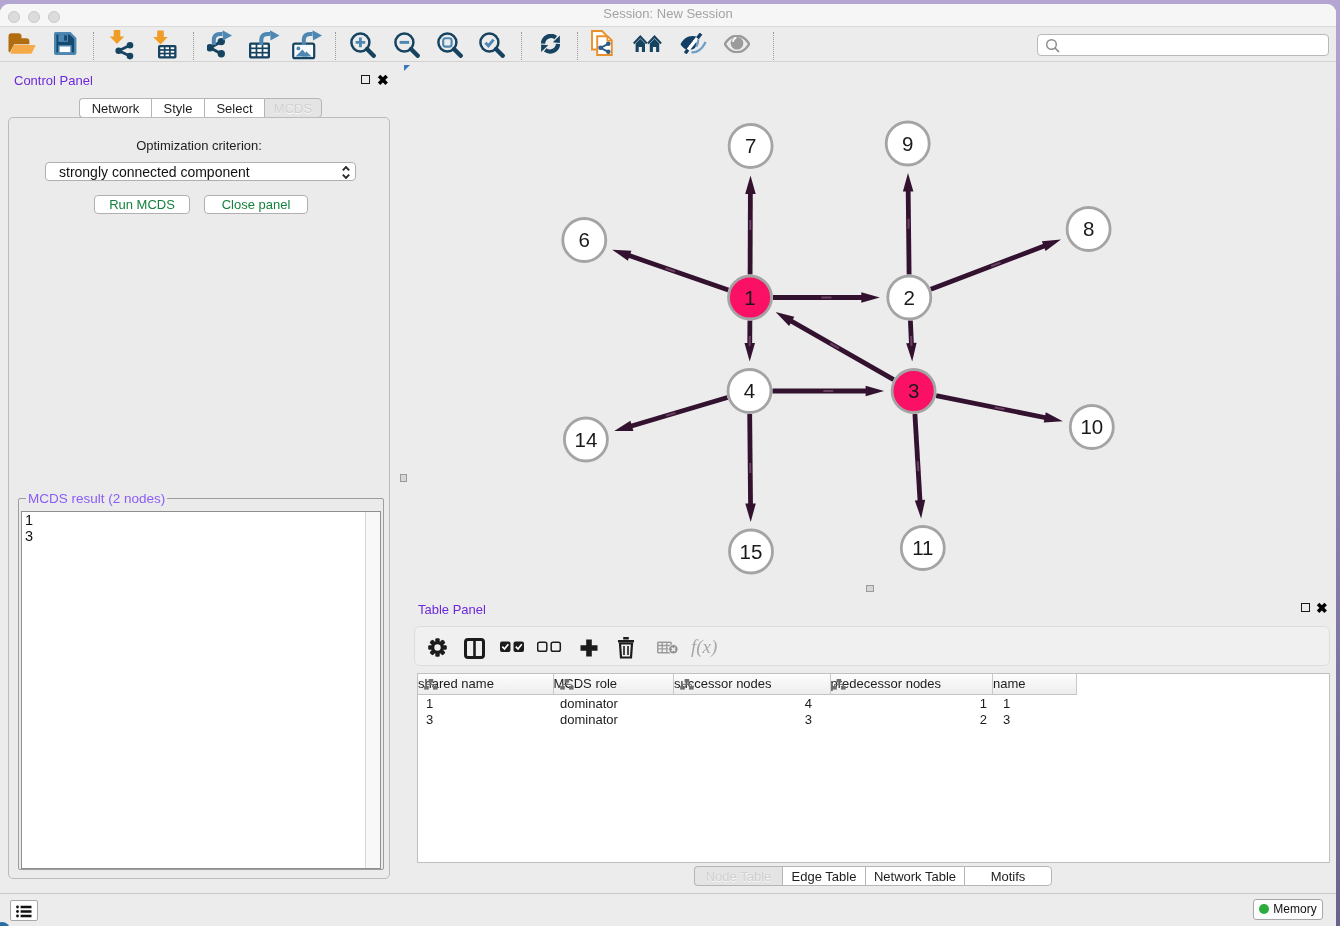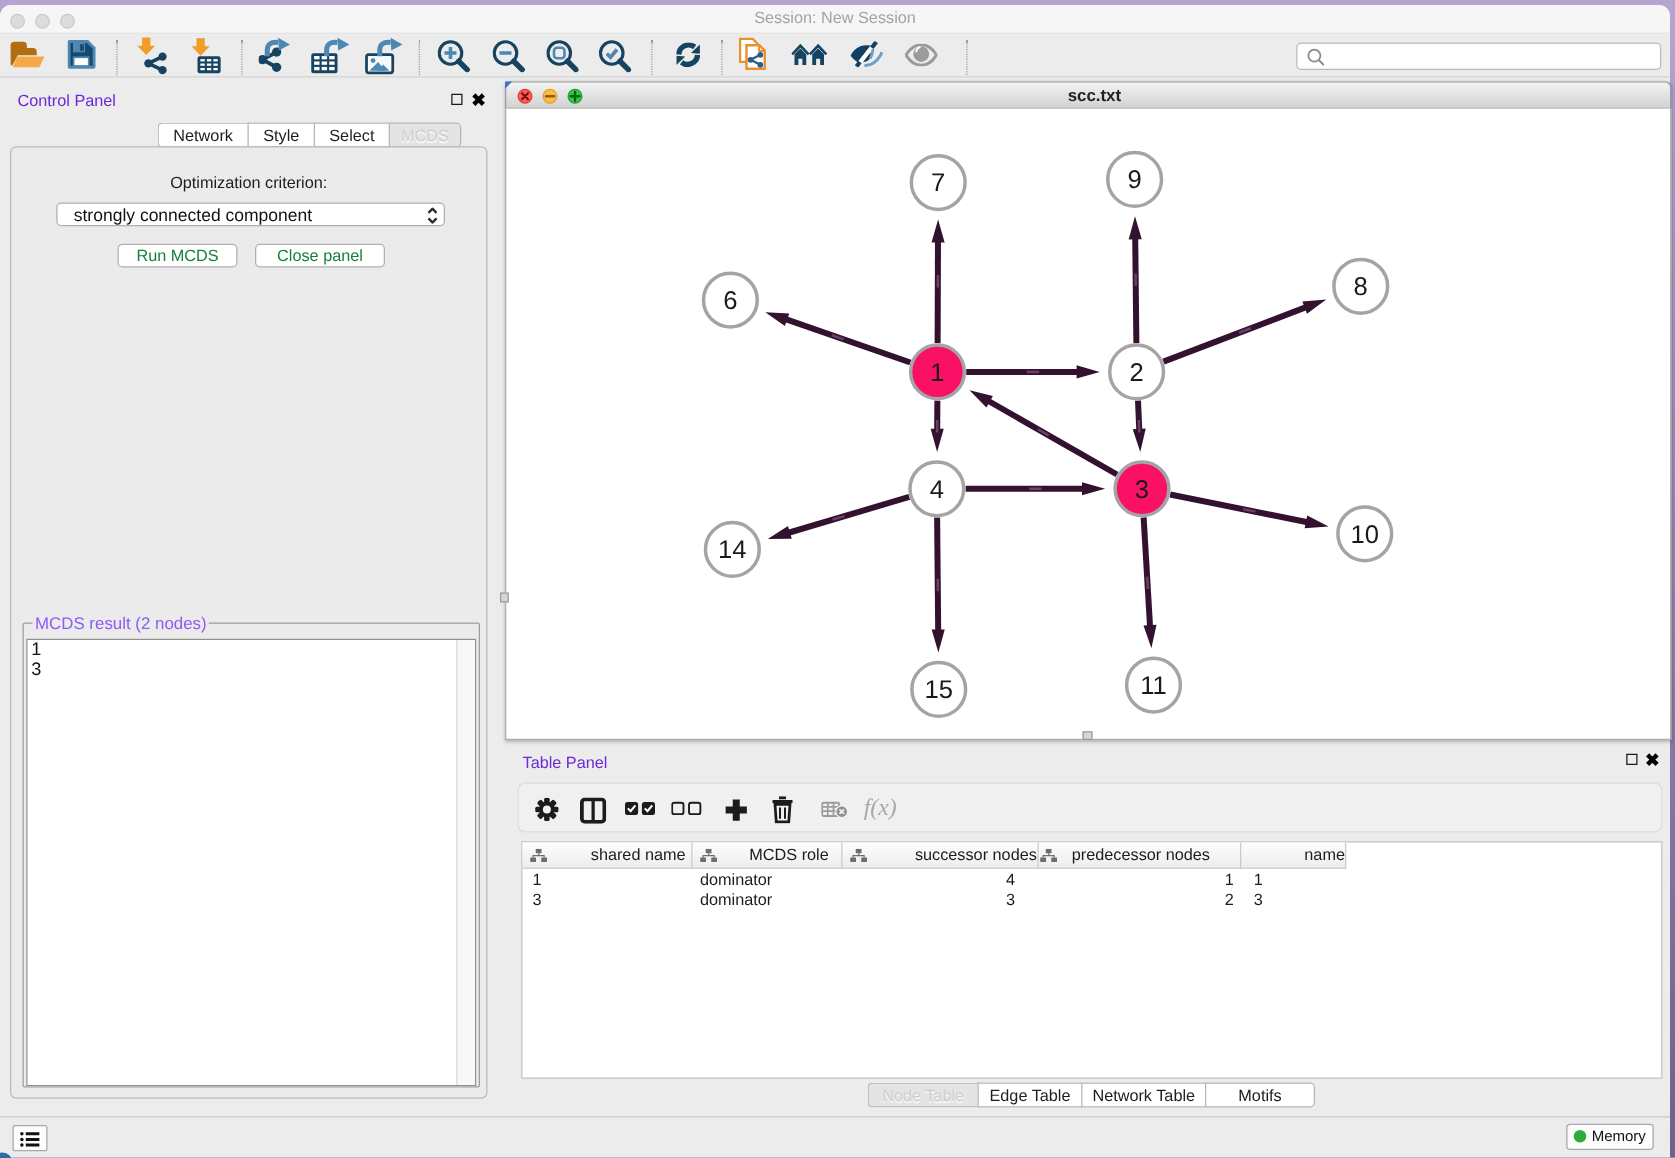--- a/index.html
+++ b/index.html
@@ -14,21 +14,21 @@
 #toolbar { position:absolute; left:0; top:23px; width:100%; height:35px; background:#ececec; border-bottom:1px solid #d2d2d2; }
 .sep { position:absolute; top:5px; height:28px; width:0; border-left:1px dotted #9a9a9a; }
 .tbi { position:absolute; top:3px; }
 #searchbox { position:absolute; left:1037px; top:7px; width:292px; height:22px; background:#fff; border:1px solid #b9b9b9; border-radius:4px; }
 
 .pnl-title { font-size:13px; color:#6d28d9; }
 .icon-float { position:absolute; width:9px; height:9px; border:1.6px solid #1a1a1a; background:transparent; }
 .icon-x { position:absolute; font-size:14px; color:#000; font-weight:bold; }
 
 #cp { position:absolute; left:0; top:59px; width:400px; height:830px; }
-#cp-tabs { position:absolute; top:35px; left:79px; height:20px;margin-left:47px; }
+#cp-tabs { position:absolute; top:35px; left:79px; height:20px; }
 .tab { display:inline-block; height:20px; line-height:19px; font-size:13px; color:#1d1d1d; text-align:center; background:#fff; border:1px solid #b5b5b5; border-right:none; vertical-align:top; }
 .tab.first { border-radius:4px 0 0 4px; }
 .tab.last { border-radius:0 4px 4px 0; border-right:1px solid #b5b5b5; }
 .tab.sel { background:#e4e4e4; color:#cfcfcf; text-shadow:0 1px 0 #f8f8f8; }
 #cp-body { position:absolute; left:8px; top:54px; width:382px; height:762px; border:1px solid #bbb; border-radius:5px; background:#ebebeb; }
 #opt-label { position:absolute; top:20px; width:100%; text-align:center; font-size:13px; color:#1d1d1d; }
 #combo { position:absolute; left:36px; top:44px; width:311px; height:19px; background:#fff; border:1px solid #b0b0b0; border-radius:4px; font-size:14px; color:#111; line-height:18px; padding-left:13px; }
 .btn { position:absolute; top:77px; height:19px; background:#fff; border:1px solid #b0b0b0; border-radius:4px; font-size:13px; color:#15803d; text-align:center; line-height:18px; }
 #fieldset { position:absolute; left:9px; top:380px; width:366px; height:372px; border:1px solid #9d9d9d; border-radius:2px; }
 #fs-legend { position:absolute; left:7px; top:-8px; background:#ebebeb; padding:0 2px; font-size:13.5px; color:#8b5cf6; }
@@ -39,21 +39,21 @@
 #nw-bar { position:absolute; left:0; top:0; width:100%; height:22px; background:linear-gradient(#f3f3f3,#d2d2d2); border:1px solid #9c9c9c; border-bottom:1px solid #8e8e8e; border-radius:5px 5px 0 0; }
 .wl { position:absolute; top:4.5px; width:12px; height:12px; border-radius:50%; }
 .wl svg { display:block; }
 #nw-title { position:absolute; top:3px; left:5px; width:100%; text-align:center; font-size:13.5px; font-weight:bold; color:#222; }
 #nw-canvas { position:absolute; left:0; top:22px; width:933px; height:505px; background:#fff; border:1px solid #adadad; border-top:none; }
 
 #tp { position:absolute; left:404px; top:591px; width:932px; height:298px; }
 #tp-toolbar { position:absolute; left:10px; top:31px; width:916px; height:40px; background:#f0f0f0; border:1px solid #dcdcdc; border-radius:6px;padding-left:41px; }
 #tp-table { position:absolute; left:13px; top:78px; width:913px; height:190px; background:#fff; border:1px solid #c0c0c0; }
 #tp-header { position:absolute; left:0; top:0; height:21px; background:linear-gradient(#fdfdfd,#ededed); border-bottom:1px solid #c4c4c4; }
-.th { position:absolute; top:0; height:21px; border-right:1px solid #c9c9c9; font-size:13px; color:#1c1c1c; text-align:right; line-height:20px; }
+.th { position:absolute; top:0; height:21px; border-right:1px solid #c9c9c9; font-size:13px; color:#1c1c1c; text-align:left; line-height:20px; }
 .td { position:absolute; font-size:13px; color:#1c1c1c; height:16px; line-height:16px; }
 
 #bt-tabs { position:absolute; left:290px; top:271px; height:20px; display:flex; }
 
 #statusbar { position:absolute; left:0; top:889px; width:100%; height:29px; background:#ececec; border-top:1px solid #c9c9c9; }
 #listbtn { position:absolute; left:10px; top:6px; width:28px; height:21px; background:#fdfdfd; border:1px solid #a8a8a8; border-radius:2px; }
 #membtn { position:absolute; right:13px; top:5px; width:70px; height:21px; background:#fdfdfd; border:1px solid #a8a8a8; border-radius:3px; font-size:12px; color:#111; text-align:center; line-height:19px; }
 </style>
 </head>
 <body>
@@ -210,43 +210,20 @@
             <path d="M0.8 4.3 L4 1 L7.2 4.3" fill="none" stroke="#2b2b2b" stroke-width="1.9"></path>
             <path d="M0.8 8.7 L4 12 L7.2 8.7" fill="none" stroke="#2b2b2b" stroke-width="1.9"></path>
           </svg></div>
       <div class="btn" style="left:85px;width:96px">Run MCDS</div>
       <div class="btn" style="left:195px;width:104px">Close panel</div>
       <div id="fieldset">
         <div id="fs-legend">MCDS result (2 nodes)</div>
         <div id="fs-text">1<br>3<div id="fs-scroll"></div></div>
       </div>
     </div>
-  </div>
-  <div id="nw">
-    <div id="nw-bar">
-      <div id="nw-title">scc.txt</div>
-
-      <div class="wl" style="left:8.5px;background:#fc5b57;border:1px solid #dd3d37">
-          <svg width="10" height="10" viewBox="0 0 10 10">
-            <path d="M2.6 2.6 L7.4 7.4 M7.4 2.6 L2.6 7.4" stroke="#7e0b08" stroke-width="1.7" stroke-linecap="round"></path>
-          </svg>
-        </div>
-      <div class="wl" style="left:28.5px;background:#fdbc40;border:1px solid #dfa023">
-          <svg width="10" height="10" viewBox="0 0 10 10">
-            <path d="M1.8 5 L8.2 5" stroke="#895a1b" stroke-width="1.9" stroke-linecap="round"></path>
-          </svg>
-        </div>
-      <div class="wl" style="left:48.5px;background:#33c748;border:1px solid #1f9e31">
-          <svg width="10" height="10" viewBox="0 0 10 10">
-            <path d="M5 1.5 L5 8.5 M1.5 5 L8.5 5" stroke="#00620c" stroke-width="1.9" stroke-linecap="round"></path>
-          </svg>
-        </div>
-
-    </div>
-    <div id="nw-canvas"></div>
   </div>
   <svg width="931" height="504" style="position:absolute;left:405px;top:83px">
 <line x1="345.1" y1="187.5" x2="345.4" y2="99.6" stroke="#33122f" stroke-width="4.8"></line>
 <polygon points="345.5,88.5 350.7,107.0 340.2,107.0" fill="#33122f"></polygon>
 <line x1="345.3" y1="143.0" x2="345.3" y2="133.0" stroke="#6b4166" stroke-width="2.0"></line>
 <line x1="323.3" y1="203.0" x2="217.7" y2="166.3" stroke="#33122f" stroke-width="4.8"></line>
 <polygon points="207.2,162.7 226.4,163.8 222.9,173.7" fill="#33122f"></polygon>
 <line x1="269.9" y1="184.5" x2="260.5" y2="181.2" stroke="#6b4166" stroke-width="2.0"></line>
 <line x1="368.0" y1="210.5" x2="463.7" y2="210.5" stroke="#33122f" stroke-width="4.8"></line>
 <polygon points="474.8,210.5 456.3,215.8 456.3,205.2" fill="#33122f"></polygon>

